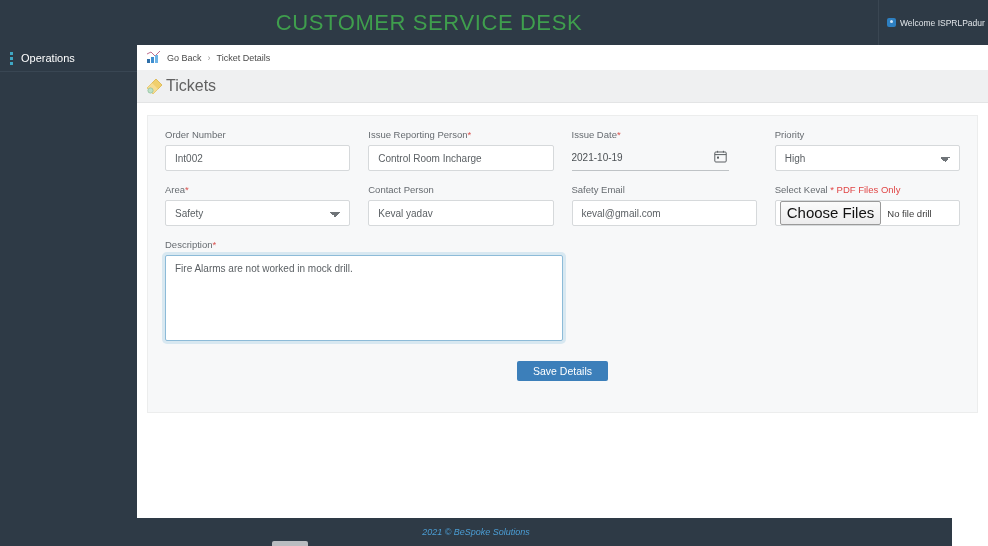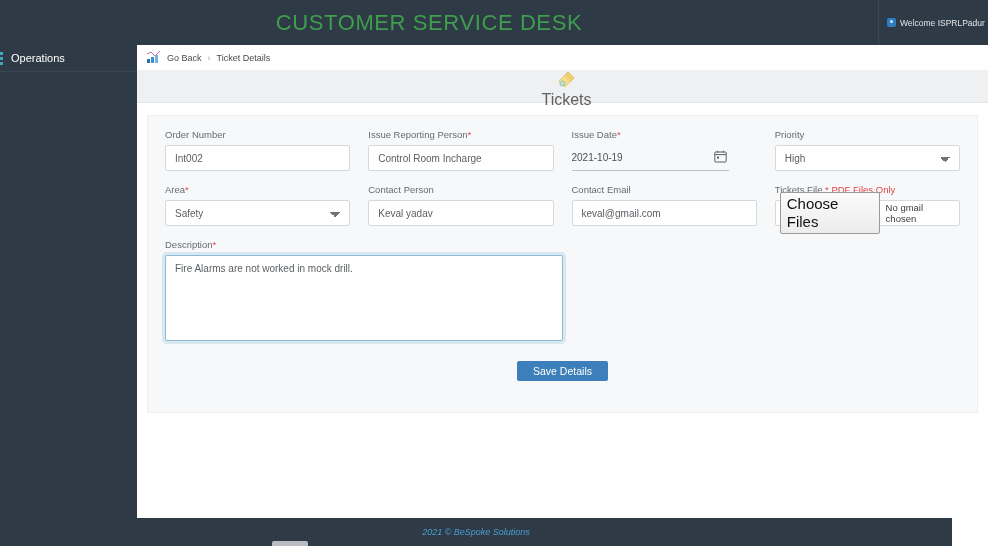--- a/index.html
+++ b/index.html
@@ -67,21 +67,21 @@
 
   
   .sidebar {
     position: absolute; left: 0; top: 45px;
     width: 137px; height: 473px;
     background: #2e3a46;
   }
   .side-item {
     height: 27px;
     display: flex; align-items: center;
-    gap: 8px;
+    padding-left: 10px; gap: 8px;
     border-bottom: 1px solid #394653;
   }
   .dots-icon {
     width: 3px; display: flex; flex-direction: column; gap: 2px;
     flex: 0 0 3px;
   }
   .dots-icon i {
     display: block; width: 3px; height: 3px; background: #3fa7c4;
   }
   .side-label { color: #ffffff; font-size: 11px; }
@@ -101,21 +101,20 @@
   .crumb-link { font-size: 9px; color: #4a4a4a; }
   .crumb-sep { font-size: 9px; color: #9a9a9a; }
   .crumb-current { font-size: 9px; color: #4a4a4a; }
 
   .page-head {
     height: 33px;
     background: #eff0f1;
     display: flex; align-items: center;
     padding-left: 8px; gap: 2px;
     border-bottom: 1px solid #e3e4e5;
-    flex-direction: column;
   }
   .ticket-icon { width: 19px; height: 19px; display: block; }
   .page-title { font-size: 16px; color: #616161; }
 
   
   .form-card {
     position: absolute; left: 10px; top: 70px;
     width: 831px; height: 298px;
     background: #f7f8f9;
     border: 1px solid #eceded;
@@ -325,28 +324,28 @@
     <div class="row">
       <div class="col">
         <label class="field-label"><span>Area</span><span class="req">*</span></label>
         <select class="sel-input"><option>Safety</option><option>Operations</option><option>Maintenance</option></select>
       </div>
       <div class="col">
         <label class="field-label">Contact Person</label>
         <input class="txt-input" type="text" value="Keval yadav" style="">
       </div>
       <div class="col">
-        <label class="field-label">Contact Email</label>
+        <label class="field-label">Safety Email</label>
         <input class="txt-input" type="text" value="keval@gmail.com" style="">
       </div>
       <div class="col">
-        <label class="field-label"><span>Tickets File</span>&nbsp;<span class="pdf-note">* PDF Files Only</span></label>
+        <label class="field-label"><span>Select Keval</span>&nbsp;<span class="pdf-note">* PDF Files Only</span></label>
         <div class="file-wrap">
           <span class="choose-btn">Choose Files</span>
-          <span class="file-status">No gmail chosen</span>
+          <span class="file-status">No file drill</span>
         </div>
       </div>
     </div>
 
     <div class="row">
       <div class="col-wide">
         <label class="field-label"><span>Description</span><span class="req">*</span></label>
         <textarea class="desc-area" style="">Fire Alarms are not worked in mock drill.</textarea>
       </div>
     </div>

